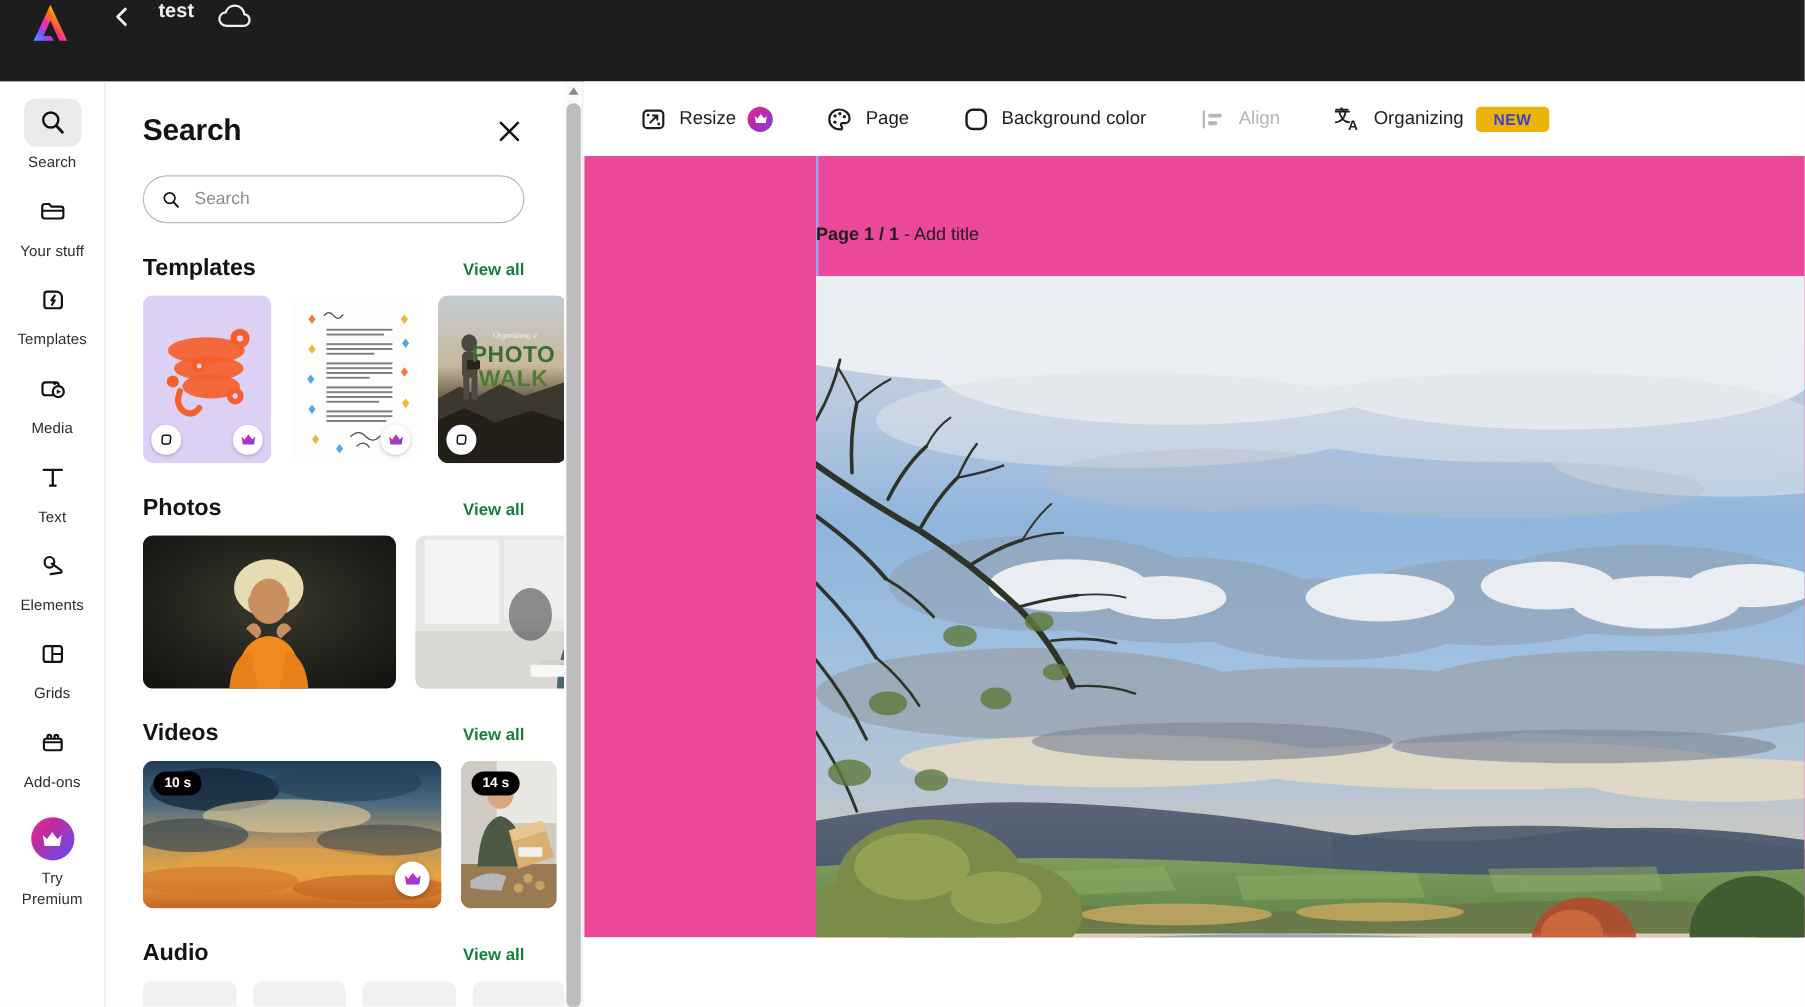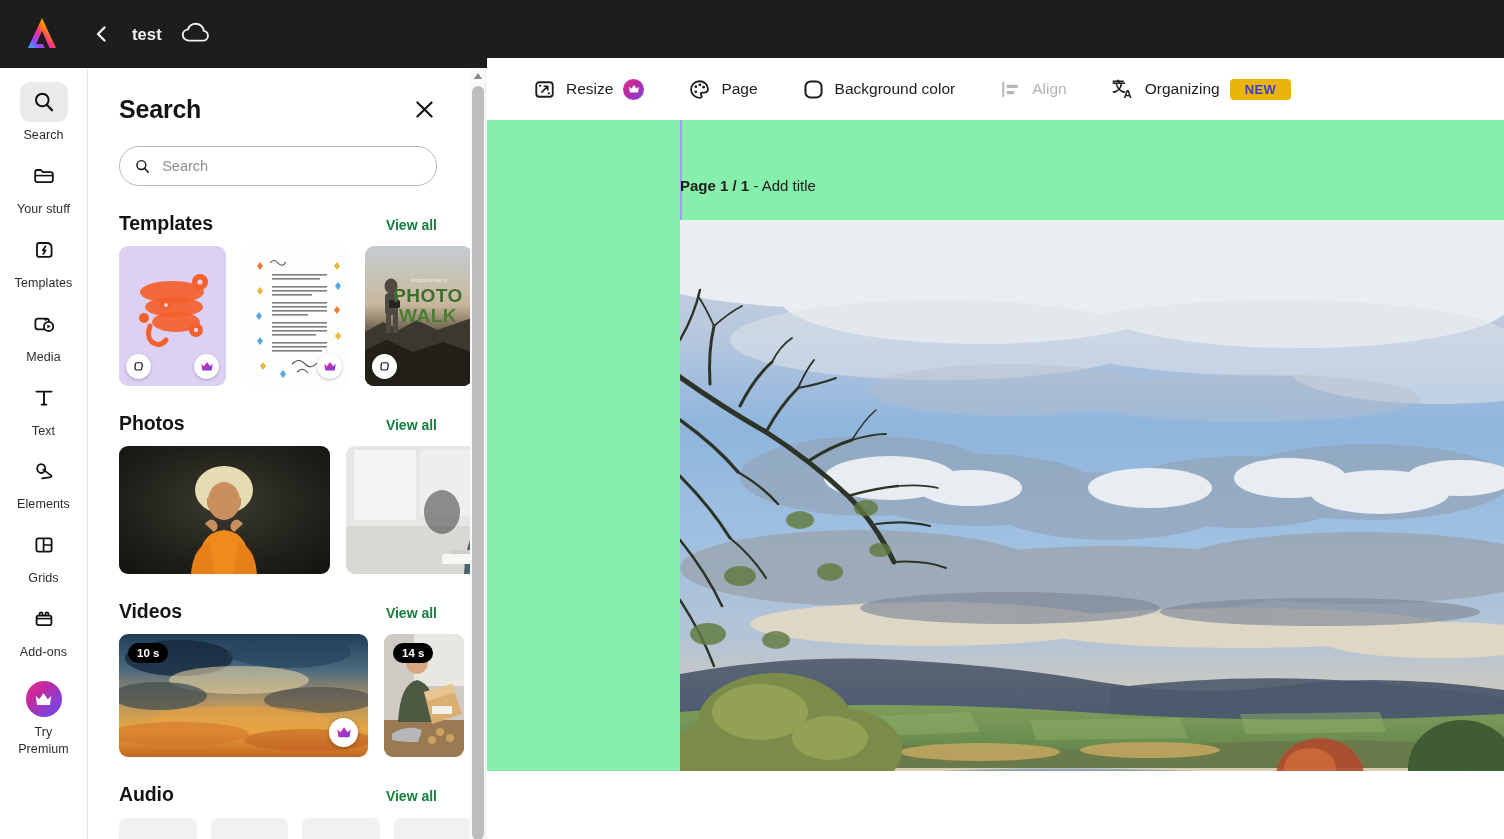--- a/index.html
+++ b/index.html
@@ -8,21 +8,21 @@
     overflow: hidden;
     font-family: "Liberation Sans", sans-serif;
     background: #fff;
   }
   #app { position: relative; width: 1504px; height: 839px; }
 
   
   .topbar {
     position: absolute; top: 0; left: 0; width: 1504px; height: 68px;
     background: #1d1d1d;
-    display: flex; align-items: center;
+    display: flex; 
   }
   .adobe-logo { margin-left: 22px; width: 40px; height: 40px; display:block; }
   .back-btn {
     margin-left: 26px; width: 28px; height: 28px;
     display: flex; align-items: center; justify-content: center;
     cursor: pointer;
   }
   .doc-title {
     margin-left: 16px; color: #f2f2f2; font-size: 16.5px; font-weight: bold;
     letter-spacing: .1px;
@@ -124,21 +124,21 @@
   .scroll-up {
     width:16px;height:16px;display:flex;align-items:center;justify-content:center;cursor:pointer;
   }
   .scroll-thumb {
     position:absolute; top:18px; left:2px; width:12px; height:754px;
     background:#bdbdbd; border-radius:6px; cursor:grab;
   }
 
   
   .canvas-wrap {
-    position: absolute; top: 58px; left: 487px; width: 1017px; height: 771px;
+    position: absolute; top: 68px; left: 487px; width: 1017px; height: 771px;
     background: #fff;
   }
   .ctoolbar {
     height: 62px; background: #fff; display: flex; align-items: center;
     padding-left: 33px; gap: 0;
   }
   .tbtn {
     display: flex; align-items: center; gap: 10px; height: 40px;
     padding: 0 13px; border-radius: 8px; cursor: pointer;
     font-size: 15.5px; color: #1d1d1d; white-space: nowrap;
@@ -149,21 +149,21 @@
     width: 21px; height: 21px; border-radius: 50%;
     background: linear-gradient(135deg,#e8318f 0%,#bb2aa3 40%,#7b43e0 100%);
     display:flex;align-items:center;justify-content:center;
   }
   .new-badge {
     background: #eab308; color: #3d3ed6; font-size: 13px; font-weight: bold;
     padding: 3px 15px; border-radius: 4px; letter-spacing: .4px;
   }
 
   .stage {
-    position: relative; height: 651px; background: #86efac; overflow: hidden;
+    position: relative; height: 651px; background: #ec4899; overflow: hidden;
   }
   .page-guide {
     position: absolute; left: 193px; top: 0; bottom: 0; width: 2px;
     background: #a79df0;
   }
   .page-label {
     position: absolute; left: 193px; top: 57px;
     font-size: 15px; color: #1d1d1d;
   }
   .page-label b { font-weight: bold; }

